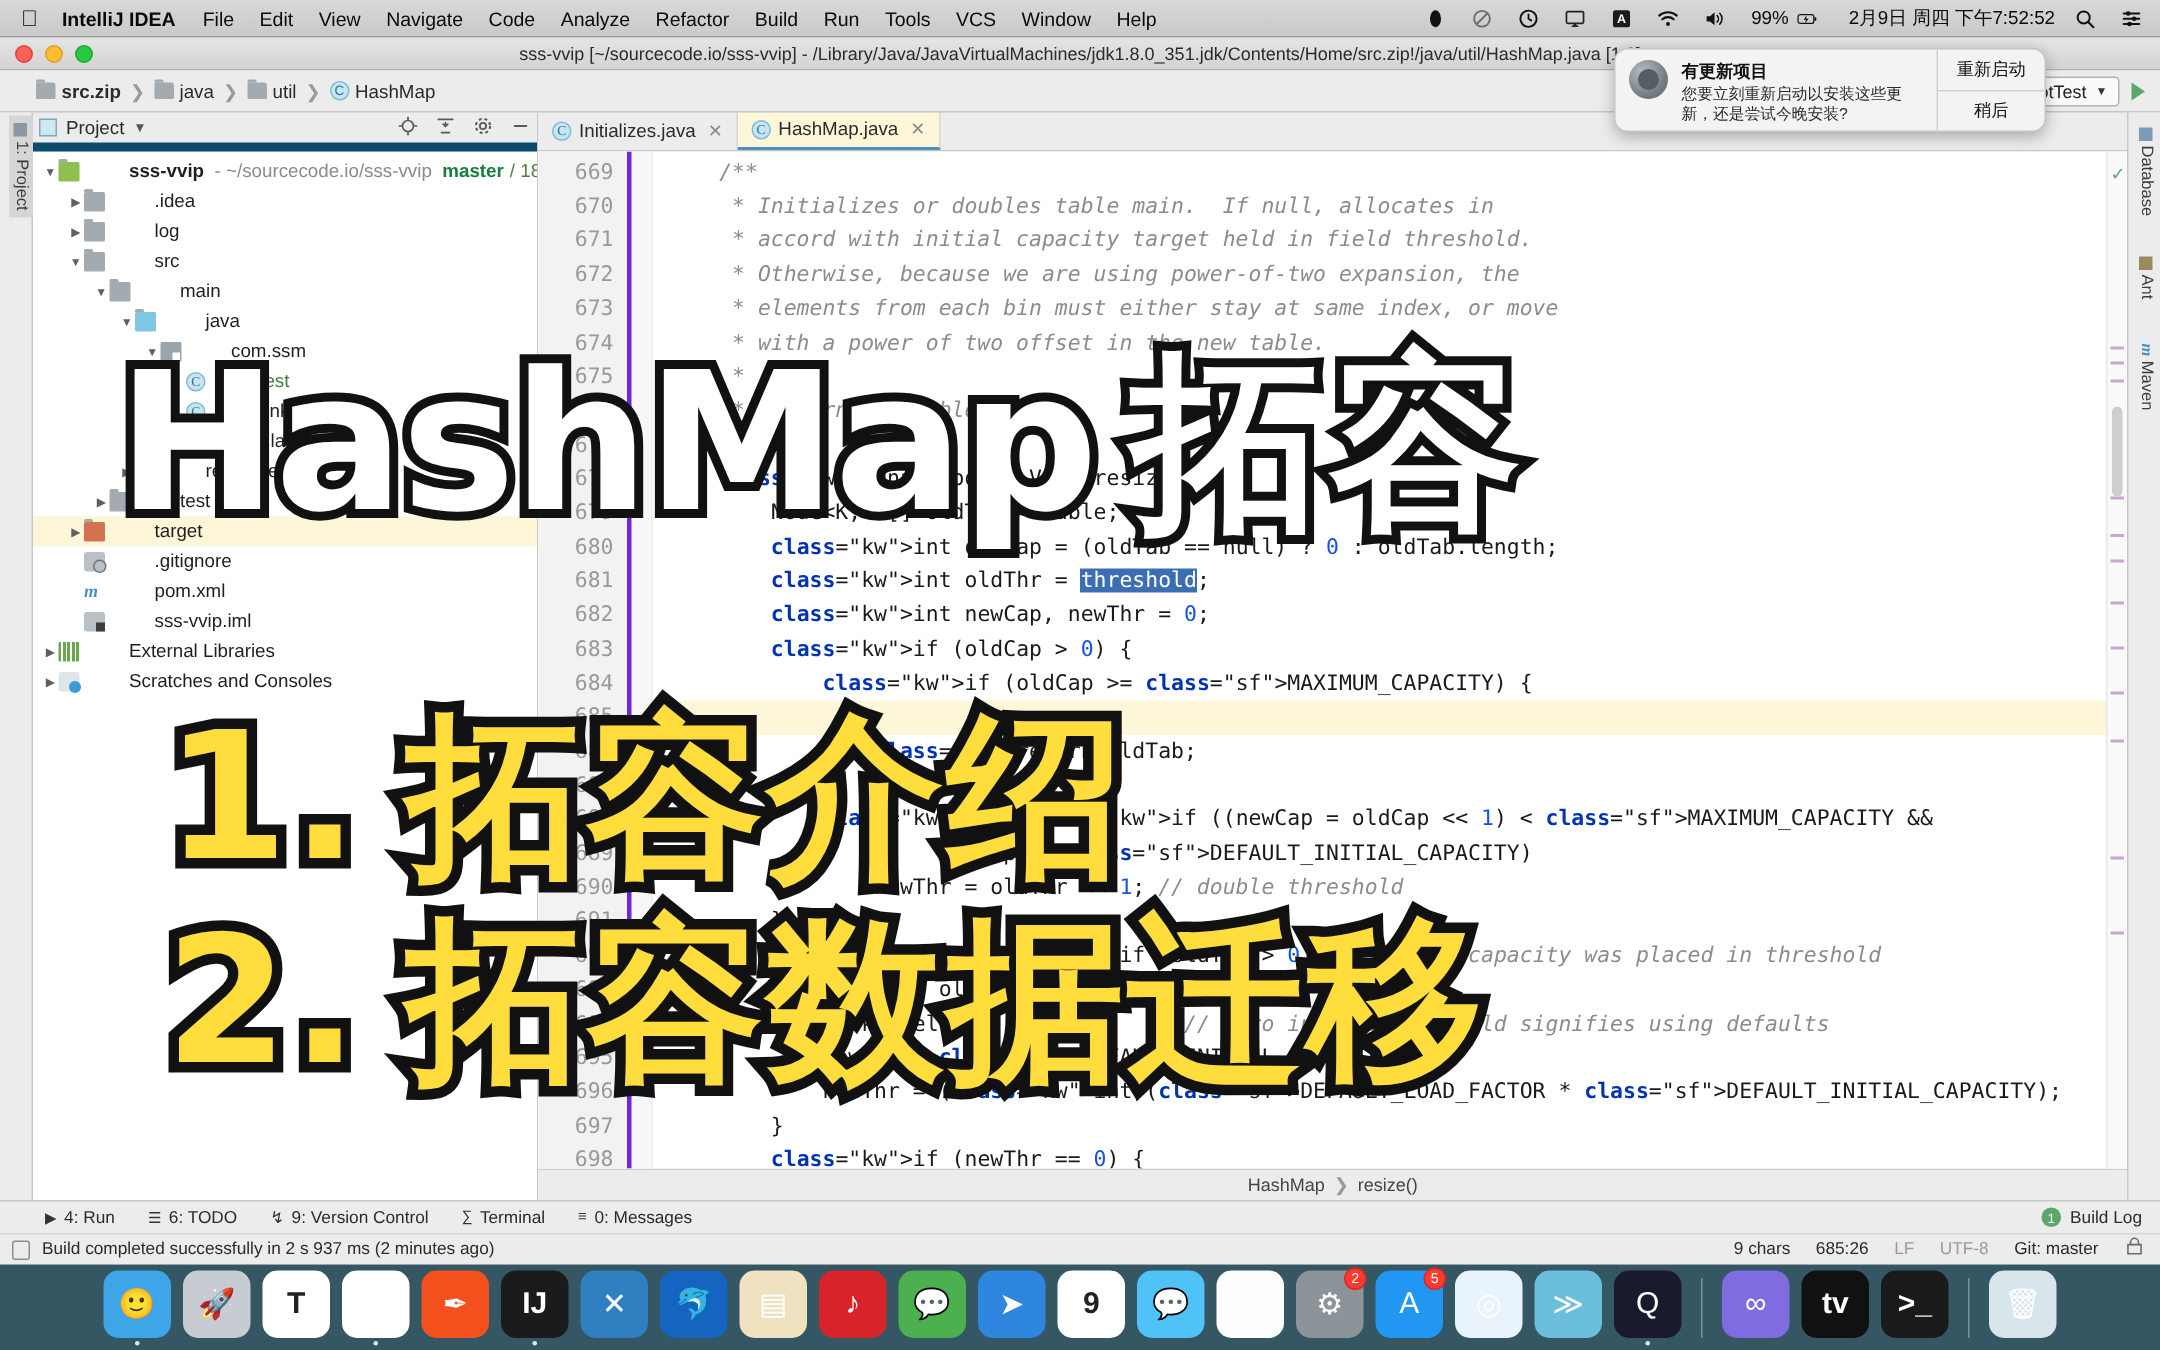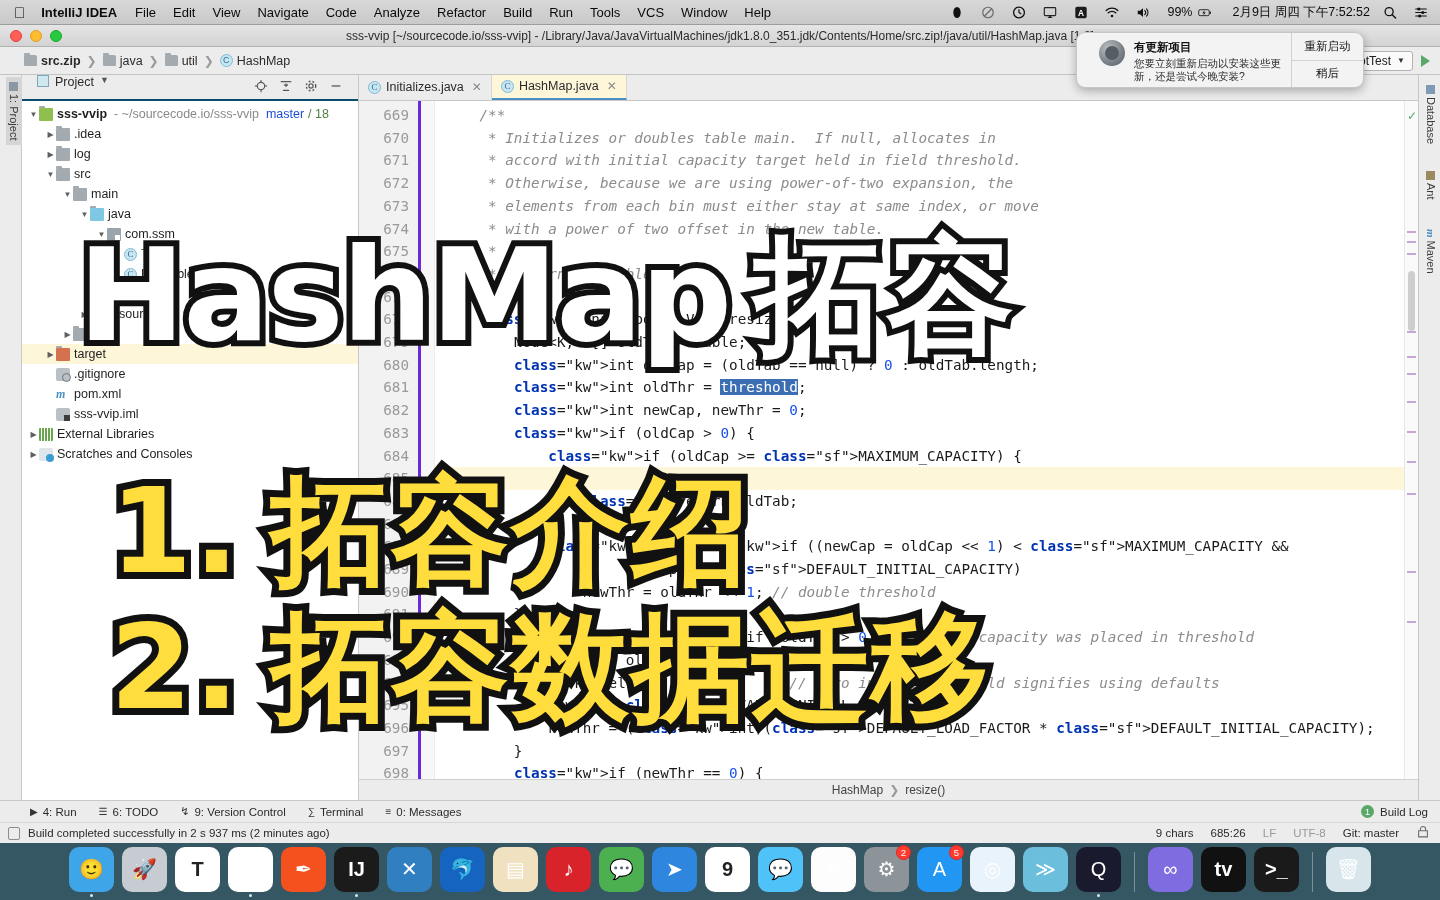--- a/index.html
+++ b/index.html
@@ -80,22 +80,22 @@
     transform-origin: left top; display: flex; align-items: center; gap: 3px;
   }
   .vlabel.down { transform: rotate(90deg); }
   .vlabel.sel { background: #d5d5d5; }
   .minisq { width: 9px; height: 9px; background: #8a98a5; display: inline-block; }
 
   
   .project { width: 337px; background: #fff; display: flex; flex-direction: column; flex: none;
              border-right: 1px solid #c8c8c8; }
   .ptitle {
-    height: 26px; background: #ececec; border-bottom: 2px solid #0c4a6e;
-    display: flex; padding: 0 15px; font-size: 12.5px; color: #2b2b2b; gap: 6px;
+    height: 26px; background: #ececec; border-bottom: 6px solid #0c4a6e;
+    display: flex; align-items: center; padding: 0 4px; font-size: 12.5px; color: #2b2b2b; gap: 6px;
   }
   .ptitle .pj-ic { width:12px;height:12px;background:#cfe8f0;border:1px solid #7fa8b8; }
   .ptitle .caret { font-size: 9px; color: #555; }
   .ptitle .acts { margin-left: auto; display: flex; align-items: center; gap: 11px; color:#5a5a5a; font-size:13px; }
   .ptree { flex: 1; overflow: hidden; font-size: 12.5px; color: #1f1f1f; padding-top: 3px; }
   .trow { height: 20px; display: flex; align-items: center; white-space: nowrap; padding-left: 6px; }
   .trow.hl { background: #fdf6d9; }
   .arrow { width: 11px; font-size: 8px; color: #5f5f5f; flex: none; text-align:center;}
   .ic { width: 14px; height: 13px; margin-right: 4px; flex: none; position: relative; }
   .ic.fld { background: #a3aab0; border-radius: 1px; }
@@ -111,24 +111,24 @@
             color:#31708f; font-size:9px; text-align:center; line-height:11px; font-family:"Liberation Serif",serif;}
   .ic.gitign { background:#b9c0c6; border-radius:2px; }
   .ic.gitign:after{content:'';position:absolute;right:-1px;bottom:-1px;width:7px;height:7px;border:1.5px solid #6f777d;border-radius:50%;}
   .ic.mvn { color:#4a90c4; font-style: italic; font-weight: bold; font-size: 12px; line-height:13px;
             font-family:"Liberation Serif",serif;}
   .ic.zipf { background:#b9c0c6; border-radius:2px; }
   .ic.zipf:after{content:'';position:absolute;right:0;bottom:0;width:6px;height:6px;background:#3c3c3c;}
   .ic.extlib { background: repeating-linear-gradient(90deg,#6aa84f 0 2px, #fff 2px 3px); border-radius:1px;}
   .ic.scratch { background:#dfe6ea; border-radius:2px; }
   .ic.scratch:after{content:'';position:absolute;right:-1px;bottom:-1px;width:8px;height:8px;border-radius:50%;background:#3d9bd4;}
-  .tname { color:#1f1f1f; }
+  .tname { color:#1f1f1f;margin-left:29px; }
   .tname.b { font-weight: bold; }
   .tsub { color: #8a8a8a; margin-left: 7px; }
-  .tbranch { color: #1d4ed8; font-weight: normal; margin-left: 7px; }
+  .tbranch { color: #15803d; font-weight: bold; margin-left: 7px; }
   .tnum { color: #4f7f3f; margin-left: 4px; }
 
   
   .editor { flex: 1; display: flex; flex-direction: column; min-width: 0; background:#fff; }
   .tabs { height: 26px; background: #ececec; display: flex; align-items: flex-end; border-bottom: 1px solid #c8c8c8; }
   .tab {
     height: 26px; display: flex; align-items: center; gap: 5px; padding: 0 9px;
     font-size: 12.5px; color: #2b2b2b; border-right: 1px solid #d6d6d6; background:#ececec;
   }
   .tab.active { background: #fdf6d9; border-bottom: 2px solid #4a90c4; }
@@ -180,21 +180,21 @@
   .statusbar .right { margin-left:auto; display:flex; align-items:center; gap:17px; padding-right:10px; }
   .statusbar .dim { color:#9a9a9a; }
   .sq-ic { width:12px;height:13px;border:1px solid #8d8d8d;border-radius:2px; }
 
   
   .notif {
     position: absolute; top: 32px; left: 1076px; width: 288px; height: 56px;
     background: #f3f3f3; border: 1px solid #c6c6c6; border-radius: 9px;
     box-shadow: 0 3px 10px rgba(0,0,0,.28); display: flex; overflow: hidden; z-index: 40;
   }
-  .notif .body { flex: 1; display:flex; gap: 9px; padding: 7px 6px 6px 22px; }
+  .notif .body { flex: 1; display:flex; gap: 9px; padding: 7px 6px 6px 9px; }
   .notif .nico { width: 26px; height: 26px; border-radius: 50%;
                  background: radial-gradient(circle at 35% 32%, #b9bec3, #6d767d 70%); flex:none; position:relative;}
   .notif .nico:after{content:'';position:absolute;inset:6px;border-radius:50%;background:#555d63;}
   .notif .ntitle { font-size: 11.5px; font-weight: bold; color:#111; }
   .notif .ntext { font-size: 10.5px; color: #2b2b2b; line-height: 13px; margin-top:2px; }
   .notif .btns { width: 72px; border-left: 1px solid #d2d2d2; display:flex; flex-direction:column; flex:none;}
   .notif .nbtn { flex: 1; display:flex; align-items:center; justify-content:center; font-size:11.5px; color:#111; }
   .notif .nbtn + .nbtn { border-top: 1px solid #d2d2d2; }
 
   

